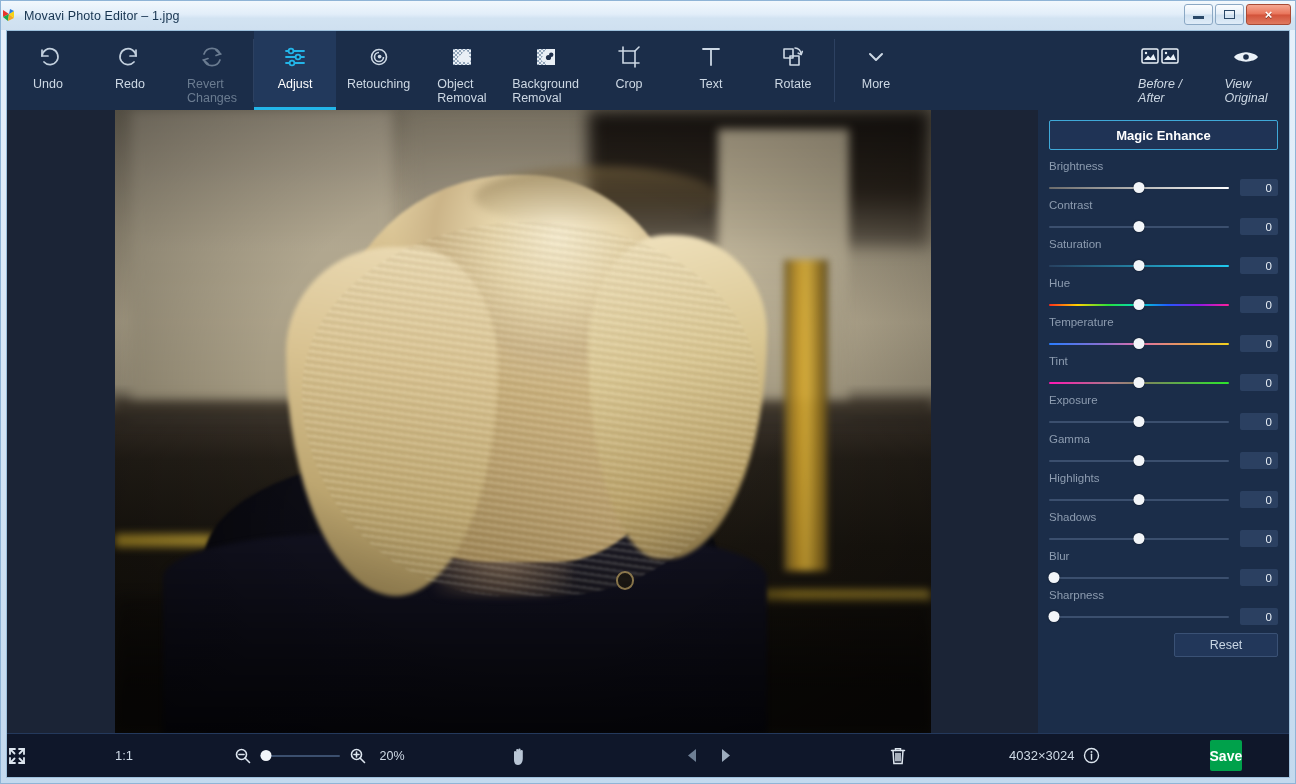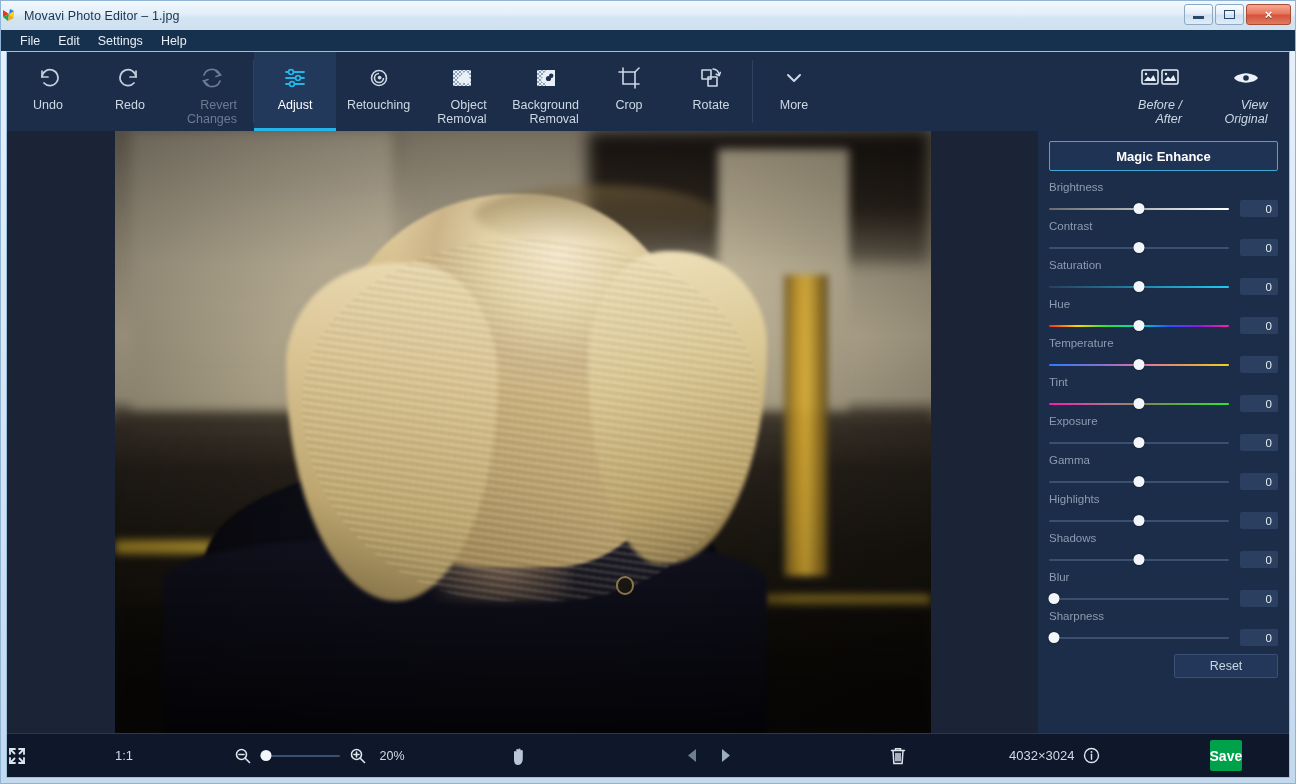--- a/index.html
+++ b/index.html
@@ -64,21 +64,21 @@
     height: 79px; flex: 0 0 79px; background: #1b2d49; display: flex;
     position: relative;
   }
   .tgroup { display: flex; height: 100%; }
   .tbtn {
     width: 82px; height: 100%; display: flex; flex-direction: column;
     align-items: center; justify-content: flex-start; padding-top: 11px;
     color: #aebdcf; font-size: 12.5px; position: relative;
   }
   .tbtn .ic { height: 30px; display:flex; align-items:center; justify-content:center; margin-bottom: 5px;}
-  .tbtn .lbl { text-align: right; line-height: 14px; color: #cdd8e4; }
+  .tbtn .lbl { text-align: left; line-height: 14px; color: #cdd8e4; }
   .tbtn.disabled .lbl { color: #6b7c91; }
   .tbtn.disabled svg { stroke: #6b7c91; }
   .tbtn.active { background: #22395c; }
   .tbtn.active::after {
     content: ""; position: absolute; left: 0; right: 0; bottom: 0;
     height: 3px; background: #23b5e8;
   }
   .tbtn.active .lbl { color: #ffffff; }
   .tbtn.wide { width: 85px; }
   .tsep { width: 1px; background: #2d4161; margin: 8px 0; }
@@ -356,26 +356,20 @@
         </div>
       <div class="wbtn">
           <span class="g-max"></span>
         </div>
       <div class="wbtn close">
         <span class="g-close">×</span>
       </div>
     </div>
   </div>
 
-  <div id="menubar">
-    <div class="mi">File</div>
-    <div class="mi">Edit</div>
-    <div class="mi">Settings</div>
-    <div class="mi">Help</div>
-  </div>
 
   <div id="bodywrap">
 
     <div id="toolbar">
 
       <div class="tgroup">
         <div class="tbtn">
           <span class="ic">
             <svg width="26" height="26" viewBox="0 0 26 26" fill="none" stroke="#c3d0de" stroke-width="1.7" stroke-linecap="round">
               <path d="M7 12 A8 8 0 1 1 9 18"></path>
@@ -489,20 +483,29 @@
           <span class="ic">
             <svg width="26" height="26" viewBox="0 0 26 26" fill="none" stroke="#cdd8e4" stroke-width="1.6" stroke-linecap="round">
               <path d="M7 3 L7 19 L23 19"></path>
                 <path d="M3 7 L19 7 L19 23"></path>
                 <path d="M19 7 L23 3"></path>
             </svg>
           </span>
           <span class="lbl">Crop</span>
         </div>
 
+        <div class="tbtn">
+          <span class="ic">
+            <svg width="26" height="26" viewBox="0 0 26 26" fill="none" stroke="#cdd8e4" stroke-width="1.8" stroke-linecap="round">
+              <line x1="5" y1="5" x2="21" y2="5"></line>
+                <line x1="13" y1="5" x2="13" y2="21"></line>
+            </svg>
+          </span>
+          <span class="lbl">Text</span>
+        </div>
 
         <div class="tbtn">
           <span class="ic">
             <svg width="26" height="26" viewBox="0 0 26 26" fill="none" stroke="#cdd8e4" stroke-width="1.6" stroke-linejoin="round">
               <rect x="4" y="5" width="9" height="9"></rect>
               <rect x="10" y="12" width="9" height="9"></rect>
               <path d="M15 4 A6 6 0 0 1 21 10" stroke-linecap="round"></path>
               <path d="M22.3 7.4 L21.2 10.6 L18.2 9.2" stroke-linecap="round"></path>
             </svg>
           </span>

